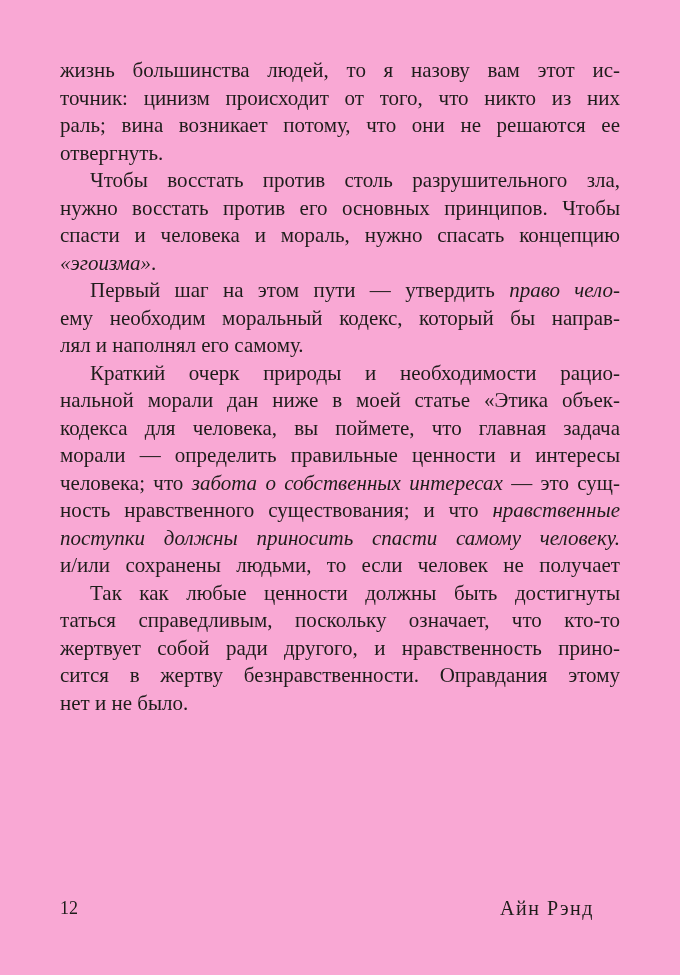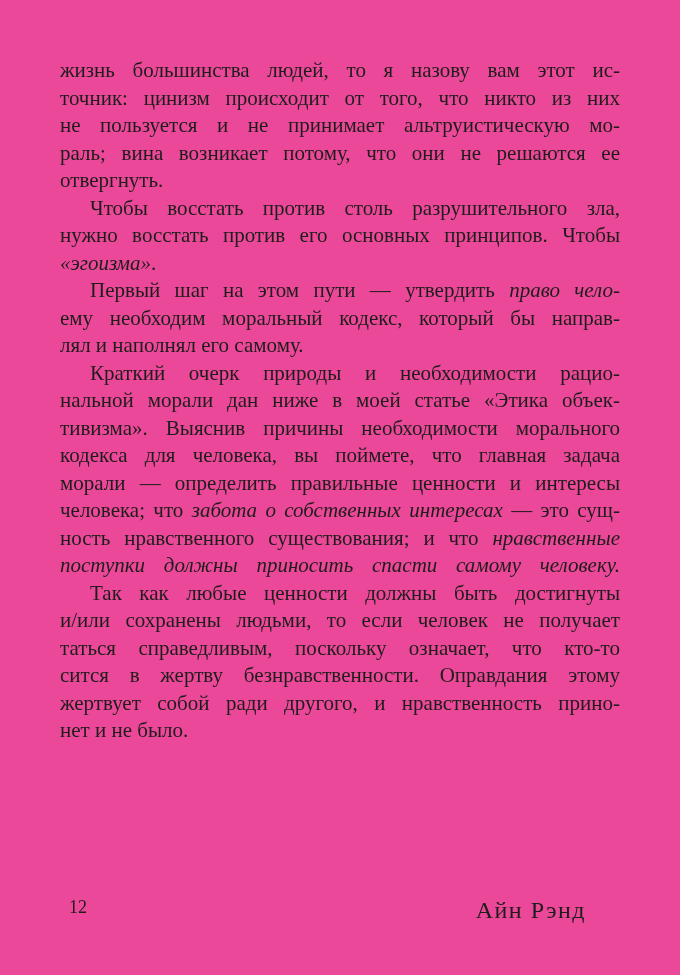--- a/index.html
+++ b/index.html
@@ -7,21 +7,21 @@
   body {
     position: relative;
     background: #ffffff;
     font-family: "Liberation Serif", "DejaVu Serif", serif;
     color: #1e1d1b;
     overflow: hidden;
   }
   .page {
     position: absolute;
     inset: 0;
-    background: #ec4899;
+    background: #f9a8d4;
     text-decoration: underline;
   }
   .text-block {
     position: absolute;
     left: 60px;
     right: 60px;
     top: 57px;
     font-size: 21px;
     line-height: 27.5px;
   }
@@ -36,66 +36,64 @@
   }
   .line.indent {
     padding-left: 30px;
   }
   .seg.i {
     font-style: italic;
   }
   .footer {
     position: absolute;
     left: 60px;
-    right: 72px;
+    right: 64px;
     top: 897px;
     display: flex;
     justify-content: space-between;
-    align-items: flex-start;
-    margin-left: 9px;
+    align-items: center;
   }
   .page-num {
     font-size: 18px;
   }
   .author {
-    font-size: 24px;
+    font-size: 20px;
     letter-spacing: 1.5px;
     padding-right: 22px;
   }
 </style>
 </head>
 <body>
 
 <div class="page">
 
   <main class="text-block">
       <div class="line"><span class="seg">жизнь большинства людей, то я назову вам этот ис-</span></div>
       <div class="line"><span class="seg">точник: цинизм происходит от того, что никто из них</span></div>
-      <div class="line"><span class="seg">не пользуется и не принимает альтруистическую мо-</span></div>
       <div class="line"><span class="seg">раль; вина возникает потому, что они не решаются ее</span></div>
       <div class="line end"><span class="seg">отвергнуть.</span></div>
       <div class="line indent"><span class="seg">Чтобы восстать против столь разрушительного зла,</span></div>
       <div class="line"><span class="seg">нужно восстать против его основных принципов. Чтобы</span></div>
+      <div class="line"><span class="seg">спасти и человека и мораль, нужно спасать концепцию</span></div>
       <div class="line end"><span class="seg i">«эгоизма»</span><span class="seg">.</span></div>
       <div class="line indent"><span class="seg">Первый шаг на этом пути — утвердить </span><span class="seg i">право чело-</span></div>
       <div class="line"><span class="seg">ему необходим моральный кодекс, который бы направ-</span></div>
       <div class="line end"><span class="seg">лял и наполнял его самому.</span></div>
       <div class="line indent"><span class="seg">Краткий очерк природы и необходимости рацио-</span></div>
       <div class="line"><span class="seg">нальной морали дан ниже в моей статье «Этика объек-</span></div>
-      <div class="line"><span class="seg">тивизма». Выяснив причины необходимости морального</span></div>
       <div class="line"><span class="seg">кодекса для человека, вы поймете, что главная задача</span></div>
       <div class="line"><span class="seg">морали — определить правильные ценности и интересы</span></div>
       <div class="line"><span class="seg">человека; что </span><span class="seg i">забота о собственных интересах</span><span class="seg"> — это сущ-</span></div>
       <div class="line"><span class="seg">ность нравственного существования; и что </span><span class="seg i">нравственные</span></div>
       <div class="line"><span class="seg i">поступки должны приносить спасти самому человеку.</span></div>
+      <div class="line"><span class="seg">и/или сохранены людьми, то если человек не получает</span></div>
       <div class="line indent"><span class="seg">Так как любые ценности должны быть достигнуты</span></div>
-      <div class="line"><span class="seg">и/или сохранены людьми, то если человек не получает</span></div>
       <div class="line"><span class="seg">таться справедливым, поскольку означает, что кто-то</span></div>
+      <div class="line"><span class="seg">жертвует собой ради другого, и нравственность прино-</span></div>
       <div class="line"><span class="seg">сится в жертву безнравственности. Оправдания этому</span></div>
-      <div class="line"><span class="seg">жертвует собой ради другого, и нравственность прино-</span></div>
       <div class="line end"><span class="seg">нет и не было.</span></div>
     </main>
 
   <footer class="footer">
     <span class="page-num">12</span>
     <span class="author">Айн Рэнд</span>
   </footer>
 
 </div>
 

